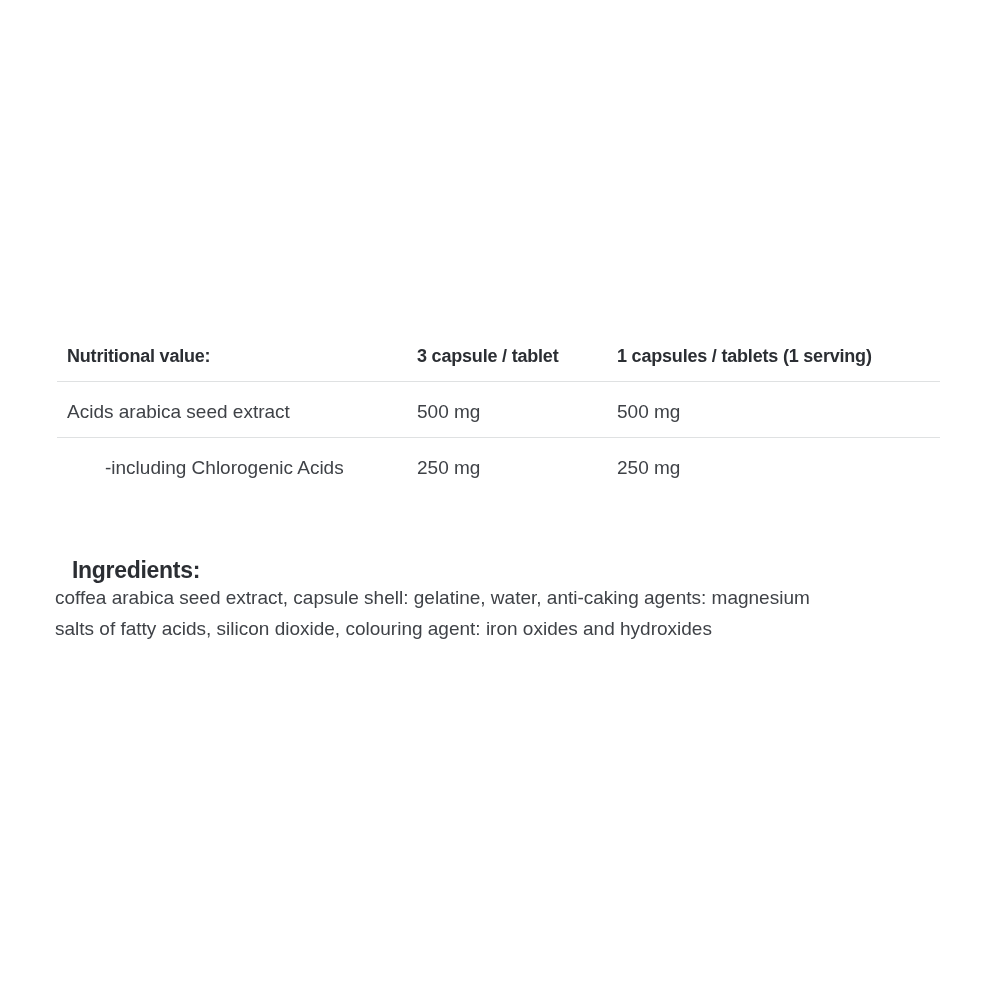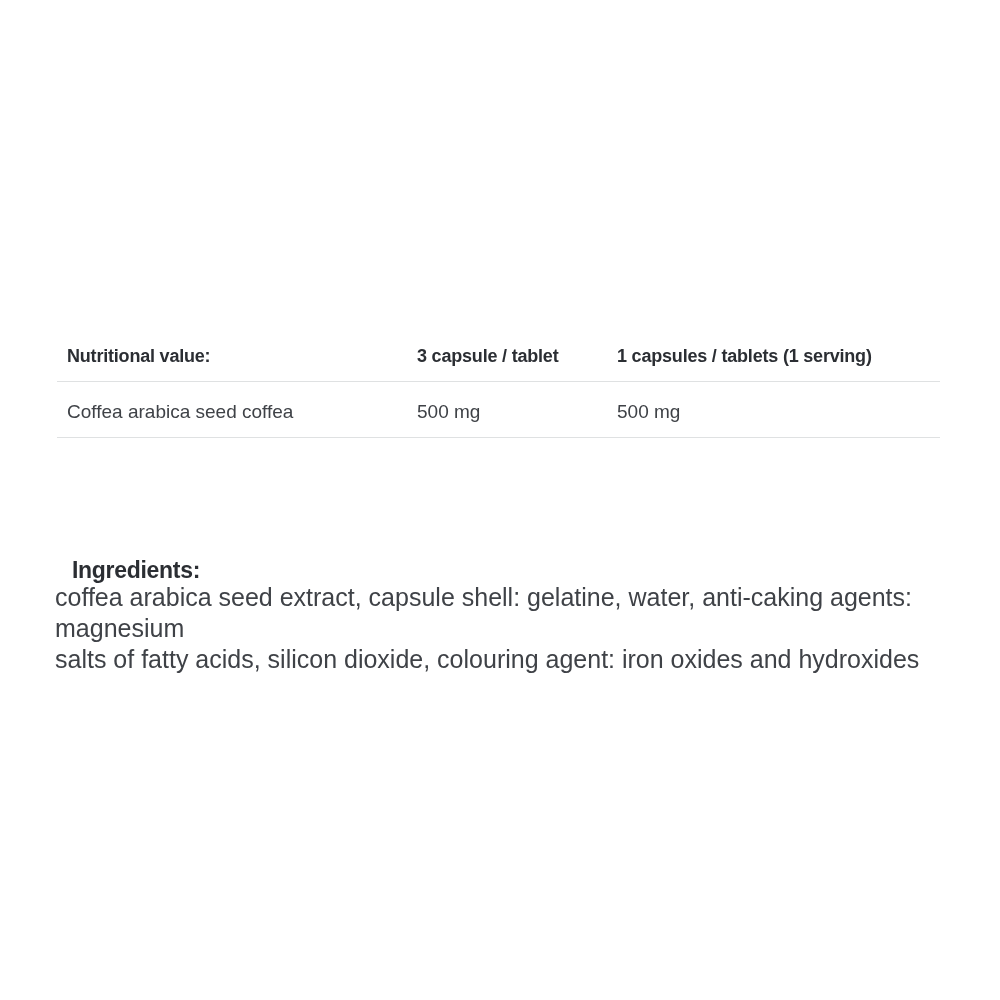--- a/index.html
+++ b/index.html
@@ -71,21 +71,21 @@
     letter-spacing: -0.3px;
     line-height: 30px;
     color: var(--heading-text);
   }
   .ing-text {
     position: absolute;
     left: 55px;
     top: 582px;
     margin: 0;
     width: 880px;
-    font-size: 25px;
+    font-size: 19px;
     font-weight: 400;
     line-height: 31px;
     color: var(--body-text);
     white-space: pre-line;
   }
 </style>
 </head>
 <body>
 
 <div class="stage">
@@ -99,23 +99,28 @@
       </colgroup>
       <thead>
         <tr>
           <th>Nutritional value:</th>
           <th>3 capsule / tablet</th>
           <th>1 capsules / tablets (1 serving)</th>
         </tr>
       </thead>
       <tbody>
         <tr class="divided">
-          <td class="name">Coffea arabica seed coffea</td>
+          <td class="name">Acids arabica seed extract</td>
           <td>500 mg</td>
           <td>500 mg</td>
+        </tr>
+        <tr>
+          <td class="name sub">-including Chlorogenic Acids</td>
+          <td>250 mg</td>
+          <td>250 mg</td>
         </tr>
       </tbody>
     </table>
   </div>
 
   <h2 class="ing-heading">Ingredients:</h2>
 
   <p class="ing-text">coffea arabica seed extract, capsule shell: gelatine, water, anti-caking agents: magnesium
 salts of fatty acids, silicon dioxide, colouring agent: iron oxides and hydroxides</p>
 

